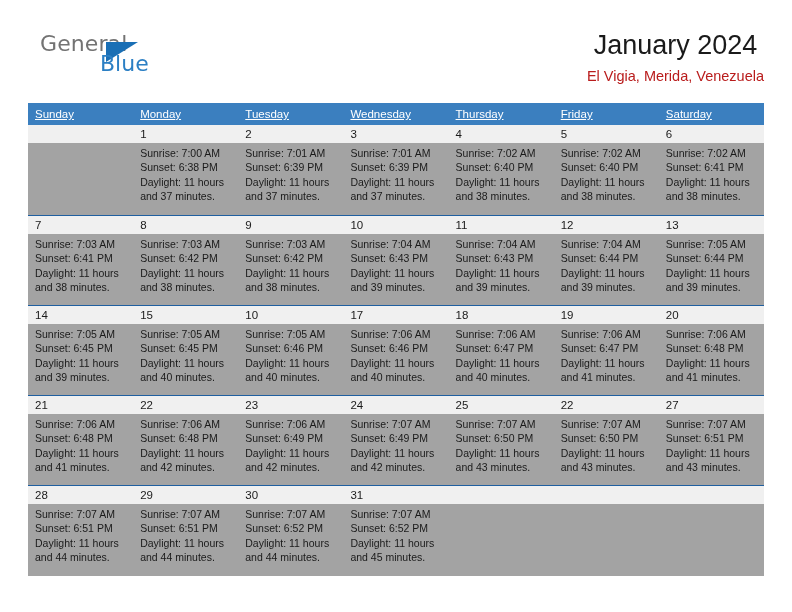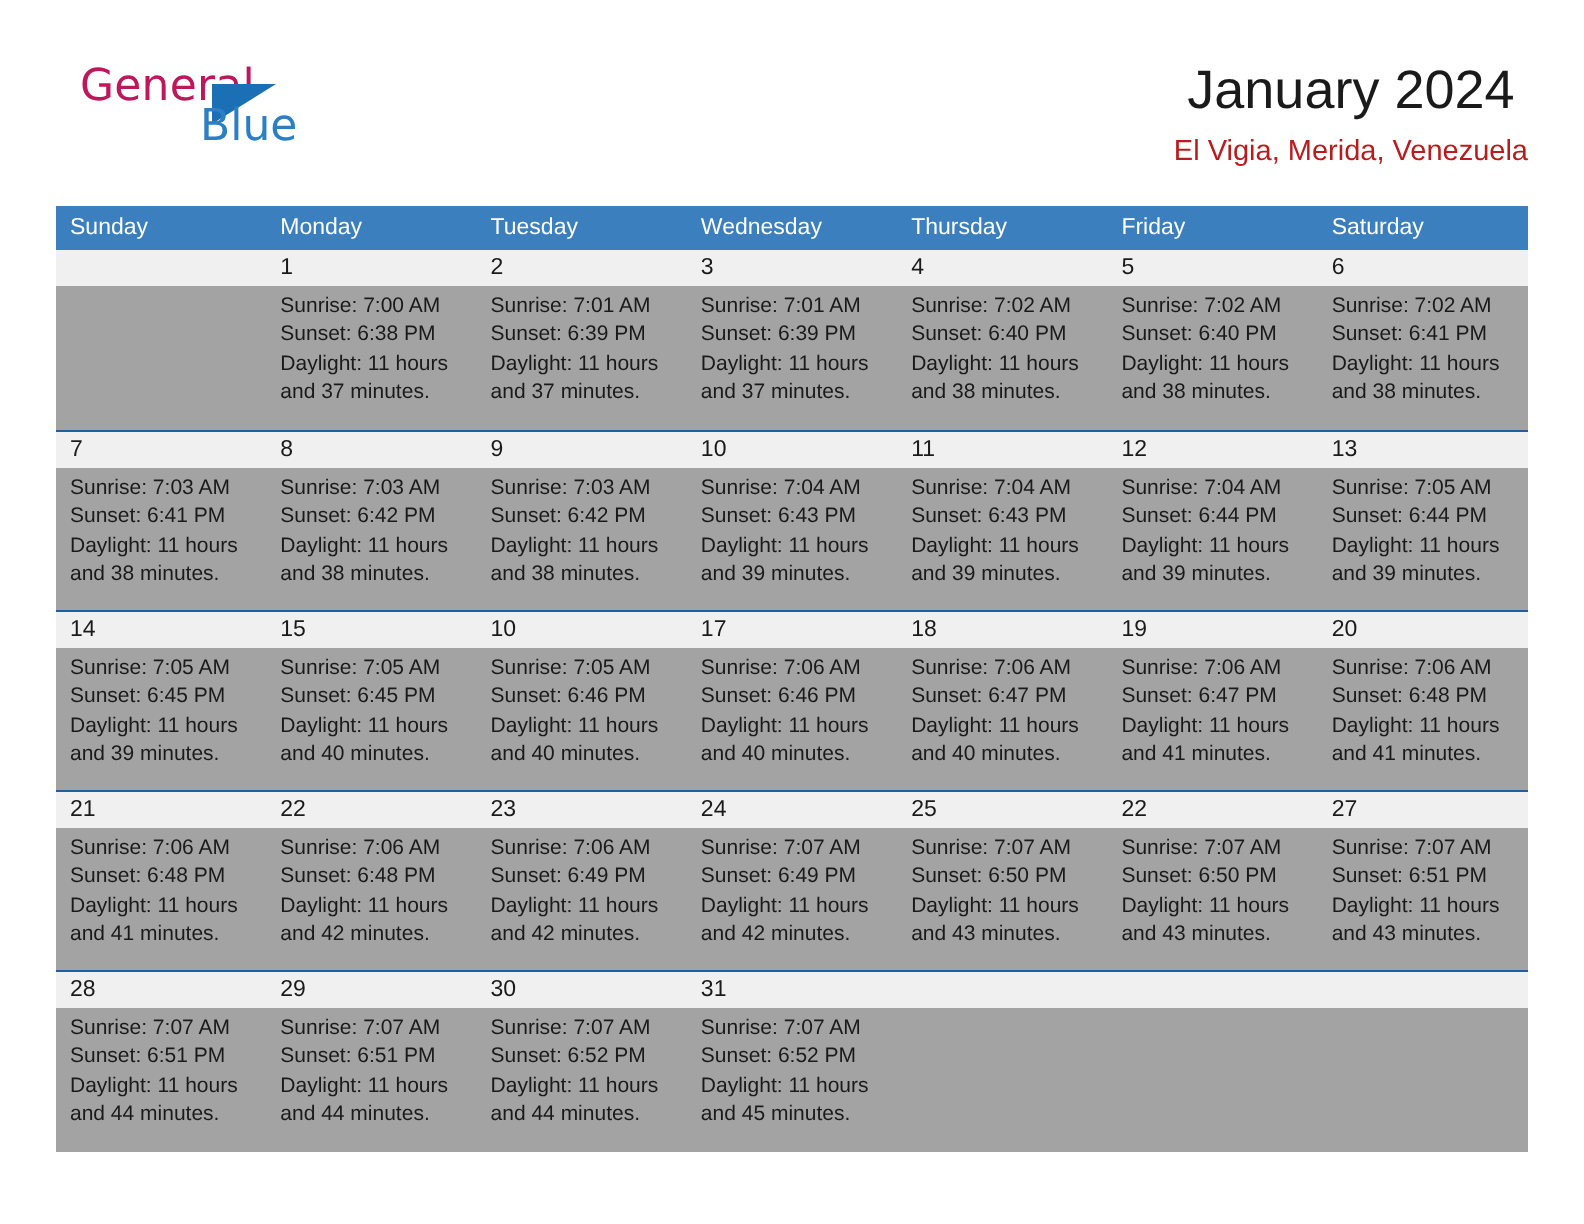--- a/index.html
+++ b/index.html
@@ -37,21 +37,21 @@
     top: 4px;
     width: 160px;
     height: 56px;
   }
   .logo-general {
     position: absolute;
     left: 0;
     top: 0;
     font-size: 22px;
     letter-spacing: 0.1px;
-    color: #be185d;
+    color: #737373;
     font-family: "DejaVu Sans", sans-serif;
     font-weight: 400;
     line-height: 24px;
   }
   .logo-blue {
     position: absolute;
     left: 60px;
     top: 20px;
     font-size: 22px;
     color: #2b7fc4;
@@ -107,20 +107,21 @@
   }
   .weekday-cell {
     flex: 1 1 0;
     color: #ffffff;
     font-size: 11.5px;
     line-height: 22px;
     padding-left: 7px;
     box-sizing: border-box;
     white-space: nowrap;
     overflow: hidden;
+    text-decoration: underline;
   }
 
   .week-row {
     position: relative;
     width: 100%;
     height: 90px;
     border-top: 1.6px solid #1f5fa0;
     box-sizing: border-box;
   }
   .week-row.first {

